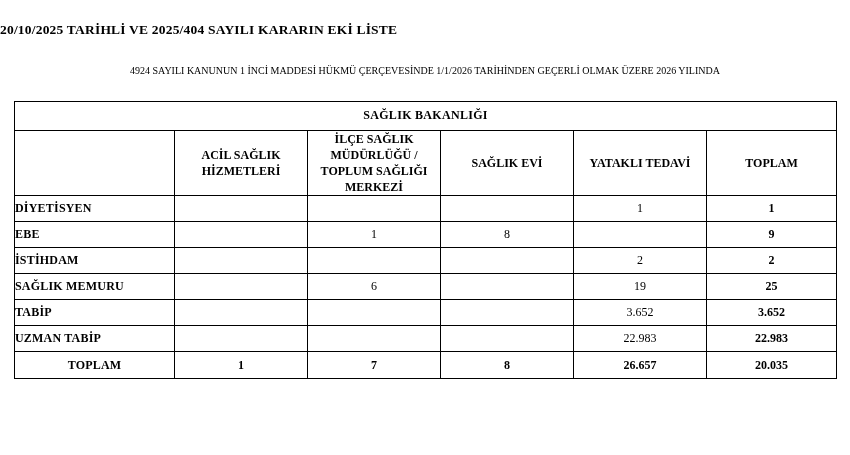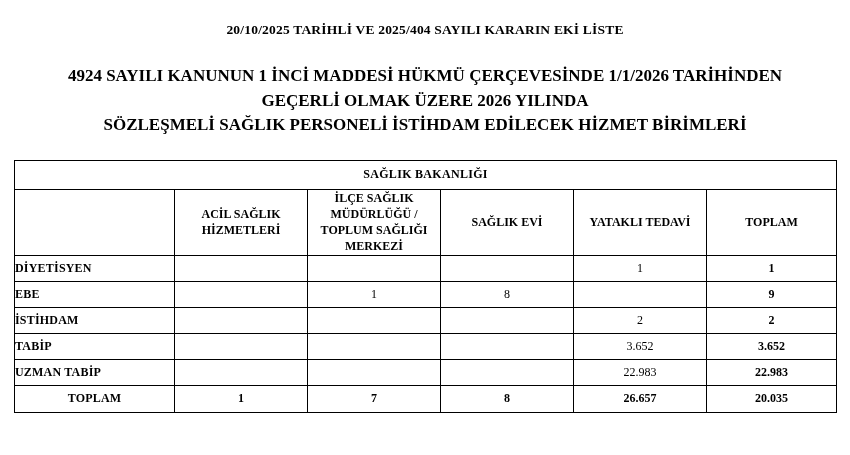--- a/index.html
+++ b/index.html
@@ -14,30 +14,29 @@
     color: #000000;
     overflow: hidden;
   }
   .page {
     position: relative;
     width: 850px;
     height: 455px;
     box-sizing: border-box;
   }
   .doc-title {
-    text-align: center;
     font-weight: bold;
     font-size: 13.5px;
     letter-spacing: 0.2px;
     margin-top: 22px;
   }
   .doc-subtitle {
     text-align: center;
-    font-weight: bold;
-    font-size: 17px;
+    font-weight: normal;
+    font-size: 10px;
     line-height: 1.45;
     margin-top: 26px;
     padding: 0 55px;
   }
   .table-wrap {
     margin: 22px 14px 0 14px;
   }
   table.main {
     width: 822px;
     border-collapse: collapse;
@@ -102,21 +101,20 @@
 </style>
 </head>
 <body>
 
 <div class="page">
 
   <div class="doc-title">20/10/2025 TARİHLİ VE 2025/404 SAYILI KARARIN EKİ LİSTE</div>
 
   <div class="doc-subtitle">
     <div>4924 SAYILI KANUNUN 1 İNCİ MADDESİ HÜKMÜ ÇERÇEVESİNDE 1/1/2026 TARİHİNDEN GEÇERLİ OLMAK ÜZERE 2026 YILINDA</div>
-    <div>SÖZLEŞMELİ SAĞLIK PERSONELİ İSTİHDAM EDİLECEK HİZMET BİRİMLERİ</div>
   </div>
 
   <div class="table-wrap">
     <table class="main">
       <colgroup>
         <col class="c0">
           <col class="c1">
           <col class="c2">
           <col class="c3">
           <col class="c4">
@@ -155,20 +153,28 @@
 
         <tr>
           <td class="row-label">İSTİHDAM</td>
           <td class="num"></td>
           <td class="num"></td>
           <td class="num"></td>
           <td class="num">2</td>
           <td class="num bold">2</td>
         </tr>
 
+        <tr>
+          <td class="row-label">SAĞLIK MEMURU</td>
+          <td class="num"></td>
+          <td class="num">6</td>
+          <td class="num"></td>
+          <td class="num">19</td>
+          <td class="num bold">25</td>
+        </tr>
 
 
         <tr>
           <td class="row-label">TABİP</td>
           <td class="num"></td>
           <td class="num"></td>
           <td class="num"></td>
           <td class="num">3.652</td>
           <td class="num bold">3.652</td>
         </tr>

